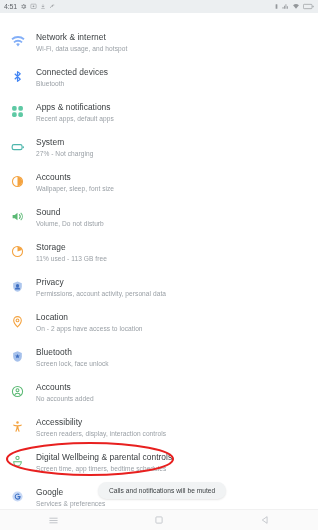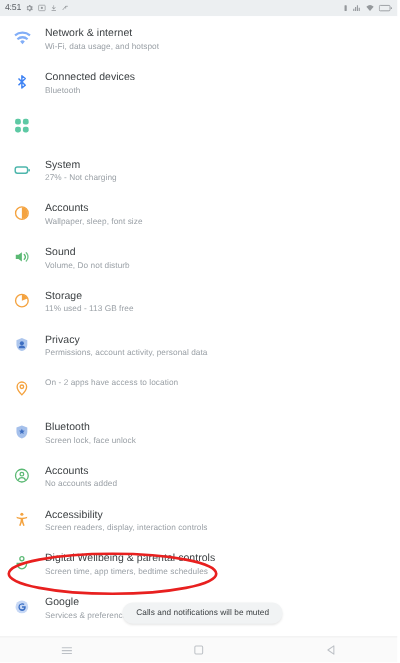--- a/index.html
+++ b/index.html
@@ -23,21 +23,21 @@
   .sb-time{font-size:7px;color:#5f6368;letter-spacing:-.2px;}
   .sb-ico{display:block;opacity:.62;}
   
   .list{
     position:absolute;top:13px;left:0;right:0;bottom:20px;
     background:#fff;overflow:hidden;
   }
   .row{
     display:flex;align-items:flex-start;
     height:35px;box-sizing:border-box;
-    padding-left:9px;padding-top:8px;
+    padding-left:9px;padding-top:19px;
     position:relative;
   }
   .row .ic{
     width:17px;height:17px;flex:0 0 17px;
     display:flex;align-items:center;justify-content:center;
     margin-top:1px;
   }
   .row .txt{margin-left:10px;}
   .title{
     font-size:8.4px;color:#3c4043;line-height:11px;
@@ -138,20 +138,24 @@
 
   <div class="row">
     <span class="ic">
       <svg width="13" height="13" viewBox="0 0 24 24" fill="#5ec9a4">
           <rect x="2" y="2" width="8.5" height="8.5" rx="3"></rect>
           <rect x="13.5" y="2" width="8.5" height="8.5" rx="3"></rect>
           <rect x="2" y="13.5" width="8.5" height="8.5" rx="3"></rect>
           <rect x="13.5" y="13.5" width="8.5" height="8.5" rx="3"></rect>
         </svg>
     </span>
+    <span class="txt">
+      <div class="title">Apps &amp; notifications</div>
+      <div class="sub">Recent apps, default apps</div>
+    </span>
   </div>
 
   <div class="row">
     <span class="ic">
       <svg width="14" height="14" viewBox="0 0 24 24" fill="none" stroke="#4db6ac" stroke-width="2">
           <rect x="2" y="8" width="17" height="8.5" rx="3"></rect>
           <rect x="20" y="10.5" width="2.2" height="3.5" rx="1" fill="#4db6ac" stroke="none"></rect>
         </svg>
     </span>
     <span class="txt">
@@ -215,20 +219,21 @@
   </div>
 
   <div class="row">
     <span class="ic">
       <svg width="13" height="13" viewBox="0 0 24 24" fill="none" stroke="#f4a340" stroke-width="2">
           <path d="M12 22s7-7 7-12a7 7 0 10-14 0c0 5 7 12 7 12z"></path>
           <circle cx="12" cy="10" r="2.6"></circle>
         </svg>
     </span>
     <span class="txt">
+      <div class="title">Location</div>
       <div class="sub">On - 2 apps have access to location</div>
     </span>
   </div>
 
   <div class="row">
     <span class="ic">
       <svg width="13" height="13" viewBox="0 0 24 24" fill="#5b8ddb">
           <path d="M12 2.4l8 3.3v6.1c0 5-3.4 8.8-8 9.8-4.6-1-8-4.8-8-9.8V5.7z" opacity=".55"></path>
           <path d="M12 7.2l1.3 2.8 3 .3-2.3 2 .7 3-2.7-1.6-2.7 1.6.7-3-2.3-2 3-.3z" fill="#3f6fc2"></path>
         </svg>

